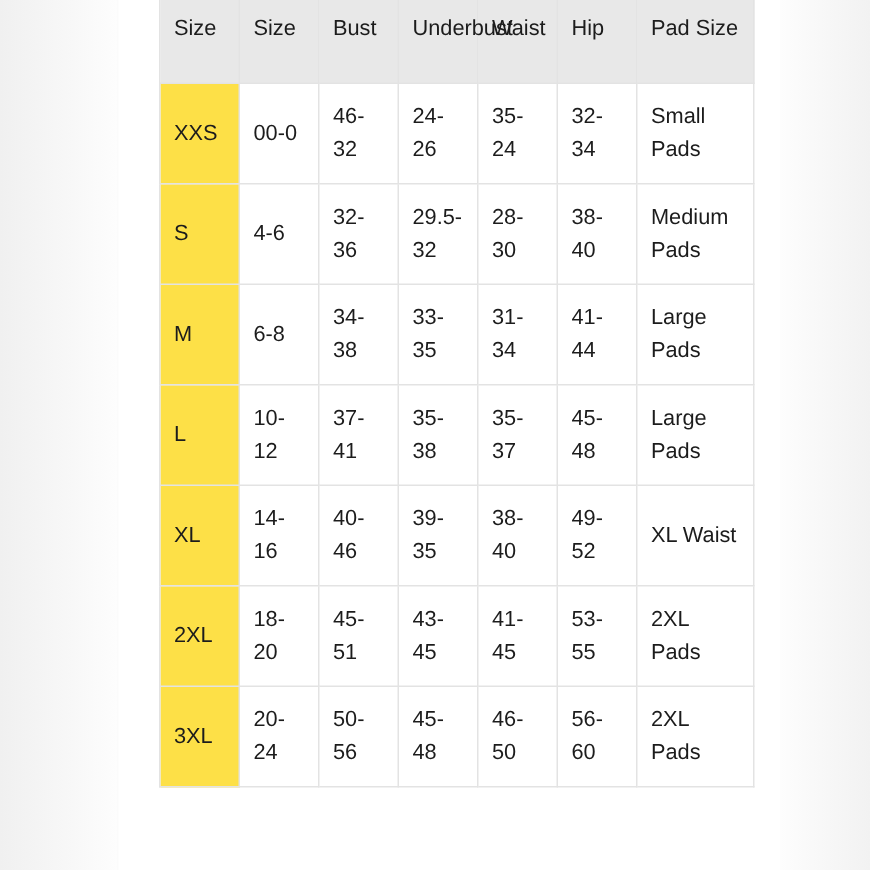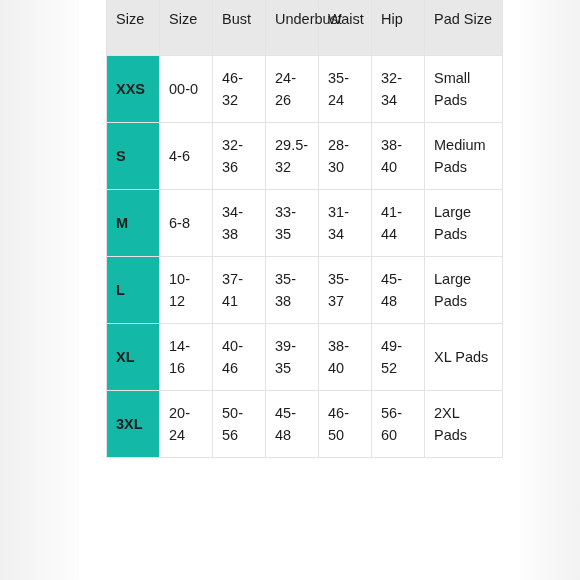--- a/index.html
+++ b/index.html
@@ -78,22 +78,21 @@
     background: #e8e8e8;
     height: 72px;
     vertical-align: middle;
     font-weight: 400;
   }
   table.size-chart tbody td {
     height: 66px;
     background: #ffffff;
   }
   table.size-chart tbody tr td:first-child {
-    background: #14b8a6;
-    font-weight: bold;
+    background: #fde047;
   }
   .nowrapcell {
     white-space: nowrap;
   }
 </style>
 </head>
 <body>
 
 <div id="page">
   <div id="sheet">
@@ -155,21 +154,30 @@
           <td>45-48</td>
           <td>Large Pads</td>
         </tr>
         <tr>
           <td>XL</td>
           <td>14-16</td>
           <td>40-46</td>
           <td>39-35</td>
           <td>38-40</td>
           <td>49-52</td>
-          <td>XL Pads</td>
+          <td>XL Waist</td>
+        </tr>
+        <tr>
+          <td>2XL</td>
+          <td>18-20</td>
+          <td>45-51</td>
+          <td>43-45</td>
+          <td>41-45</td>
+          <td>53-55</td>
+          <td>2XL Pads</td>
         </tr>
         <tr>
           <td>3XL</td>
           <td>20-24</td>
           <td>50-56</td>
           <td>45-48</td>
           <td>46-50</td>
           <td>56-60</td>
           <td>2XL Pads</td>
         </tr>

